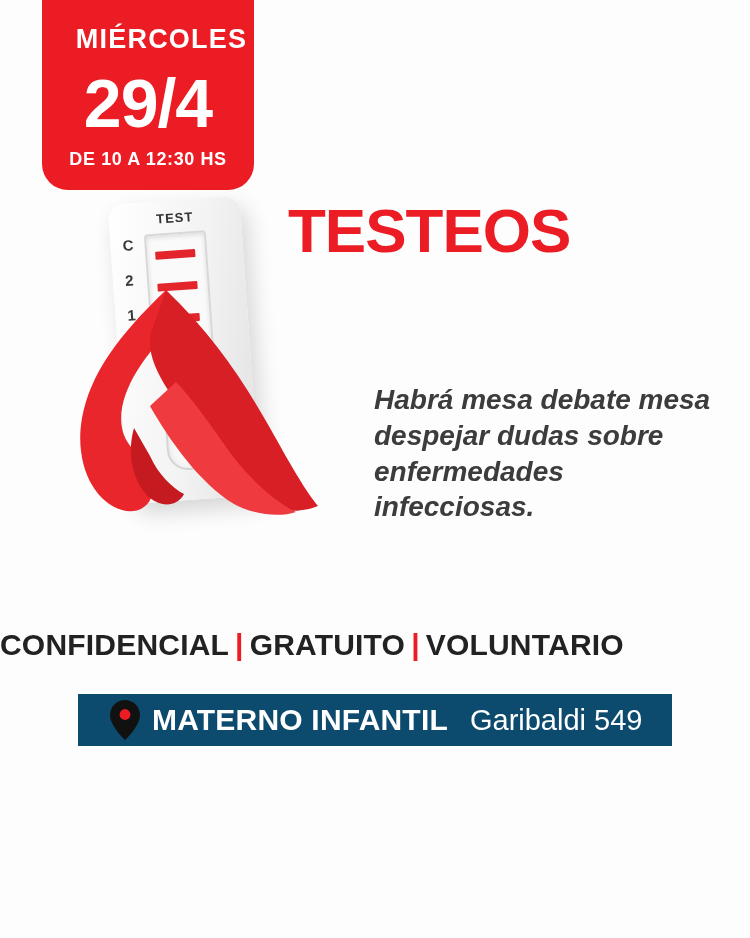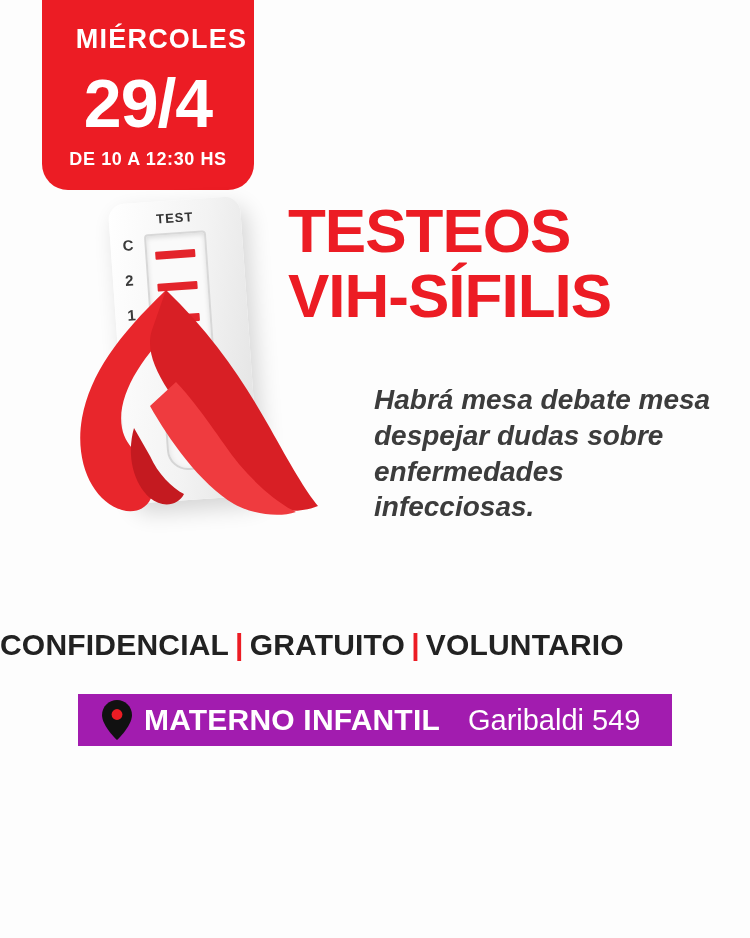--- a/index.html
+++ b/index.html
@@ -193,43 +193,43 @@
     font-weight: bold;
   }
 
   
   .location {
     position: absolute;
     left: 78px;
     top: 694px;
     width: 594px;
     height: 52px;
-    background: #a21caf;
+    background: #0c4a6e;
     display: flex;
     align-items: center;
-    padding-left: 24px;
+    padding-left: 32px;
     box-sizing: border-box;
   }
   .pin {
     width: 30px;
     height: 40px;
     margin-right: 12px;
     flex: none;
   }
   .loc-name {
     color: #ffffff;
     font-size: 30px;
     font-weight: bold;
     letter-spacing: 0.2px;
   }
   .loc-addr {
     color: #ffffff;
     font-size: 29px;
     font-weight: normal;
-    margin-left: 28px;
+    margin-left: 22px;
   }
 
   
   .footer {
     position: absolute;
     left: 0;
     top: 800px;
     width: 750px;
     height: 110px;
     display: flex;
@@ -267,21 +267,20 @@
     <svg class="ribbon" viewBox="0 0 300 260">
       <path d="M128 12 C 80 58, 52 96, 44 140 C 36 186, 56 224, 84 232 C 104 238, 120 222, 114 200 C 108 178, 88 172, 84 150 C 78 118, 104 78, 140 44 Z" fill="#e8262c"></path>
       <path d="M128 12 C 176 58, 206 104, 232 150 C 252 186, 268 214, 280 228 C 256 238, 222 232, 200 214 C 176 194, 154 150, 130 112 C 116 90, 108 70, 114 52 Z" fill="#d81f25"></path>
       <path d="M112 128 C 130 160, 162 206, 196 226 C 214 236, 240 240, 258 234 C 234 222, 206 196, 186 166 C 168 140, 150 116, 138 104 Z" fill="#ef3b3f"></path>
       <path d="M96 150 C 88 178, 96 206, 112 220 C 124 230, 140 228, 146 216 C 134 210, 120 196, 112 178 Z" fill="#c41a20"></path>
     </svg>
   </div>
 
   <div class="headline">
     <div class="line line1">TESTEOS</div>
-    <div class="line line2">VIH-SÍFILIS</div>
   </div>
 
   <div class="subhead">Habrá mesa debate mesa despejar dudas sobre enfermedades infecciosas.</div>
 
   <div class="cgv">
     <span>CONFIDENCIAL</span><span class="sep">|</span><span>GRATUITO</span><span class="sep">|</span><span>VOLUNTARIO</span>
   </div>
 
   <div class="location">
     <svg class="pin" viewBox="0 0 30 40">

